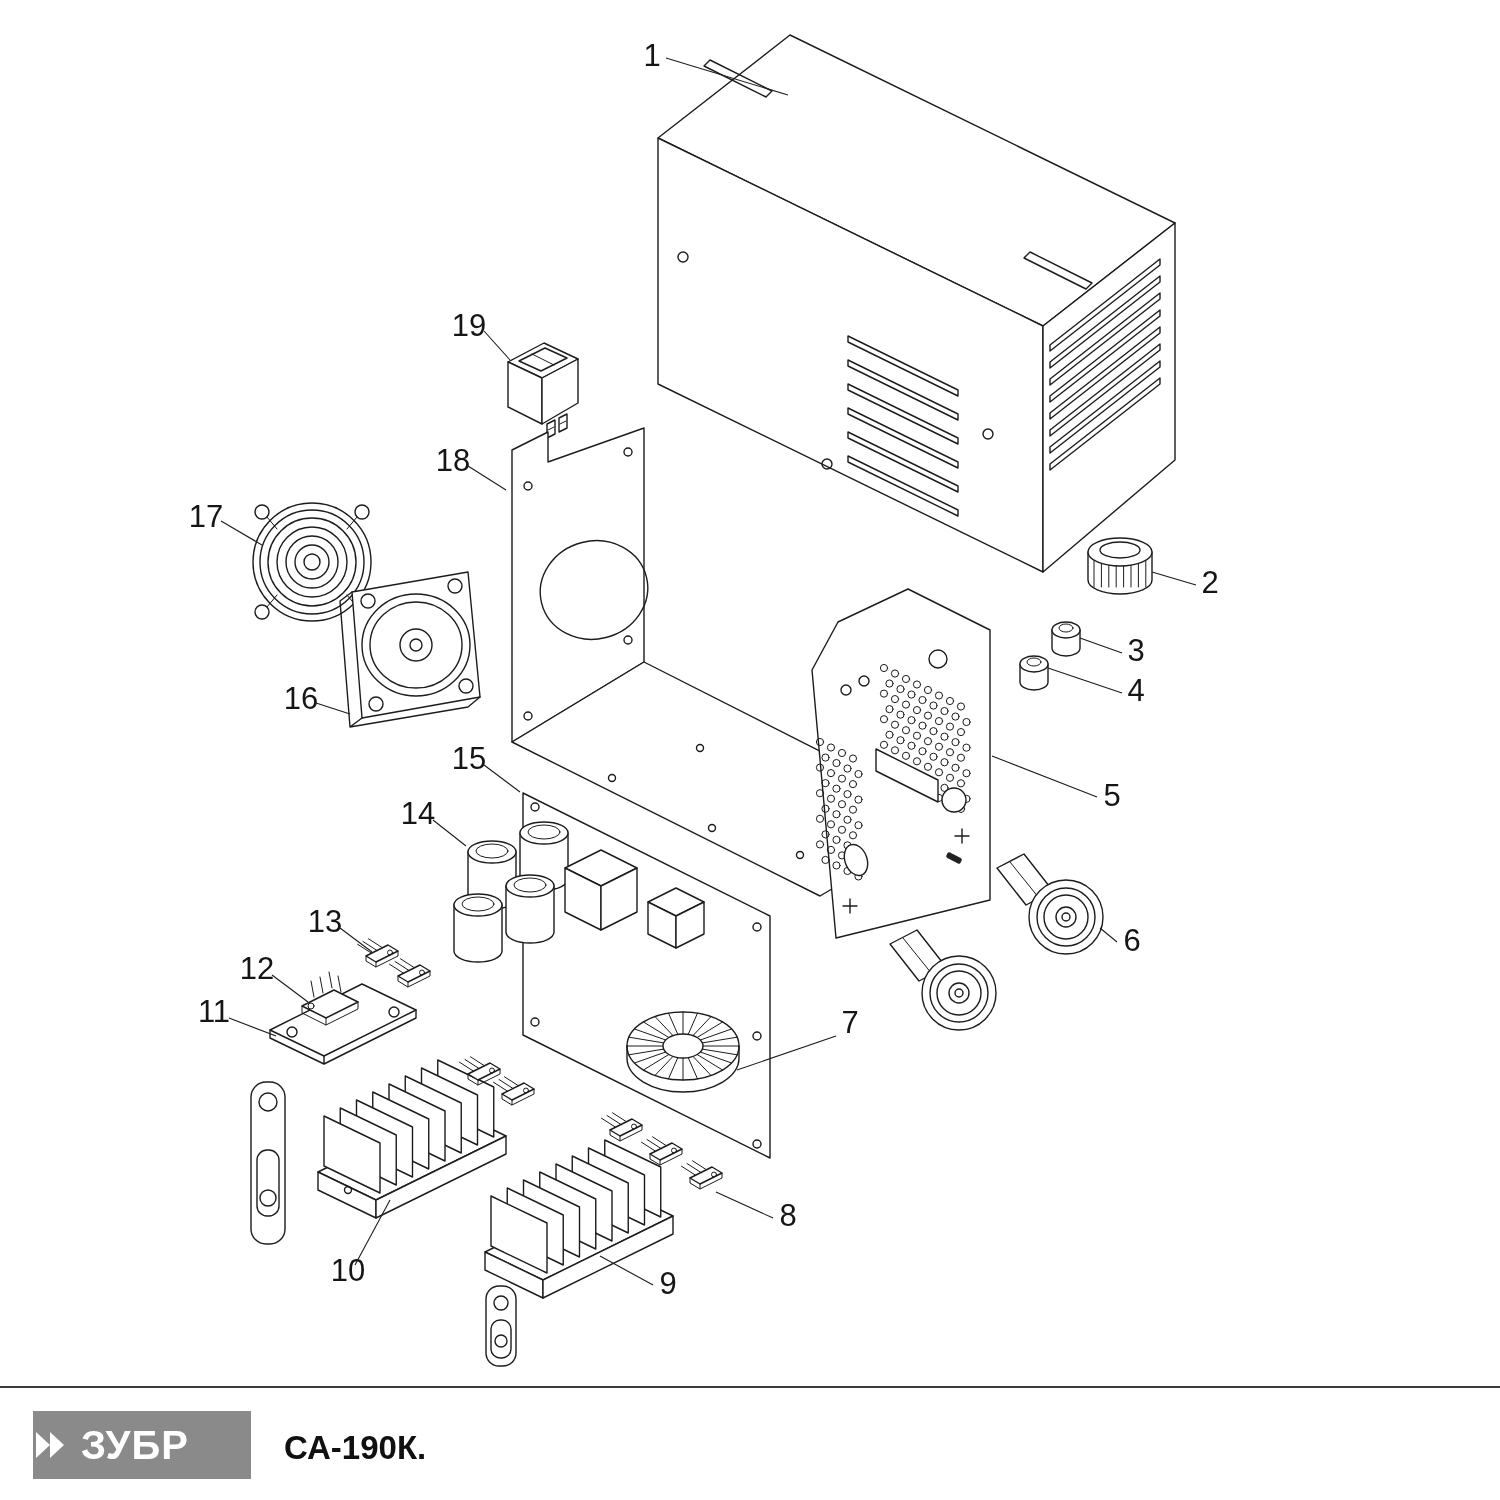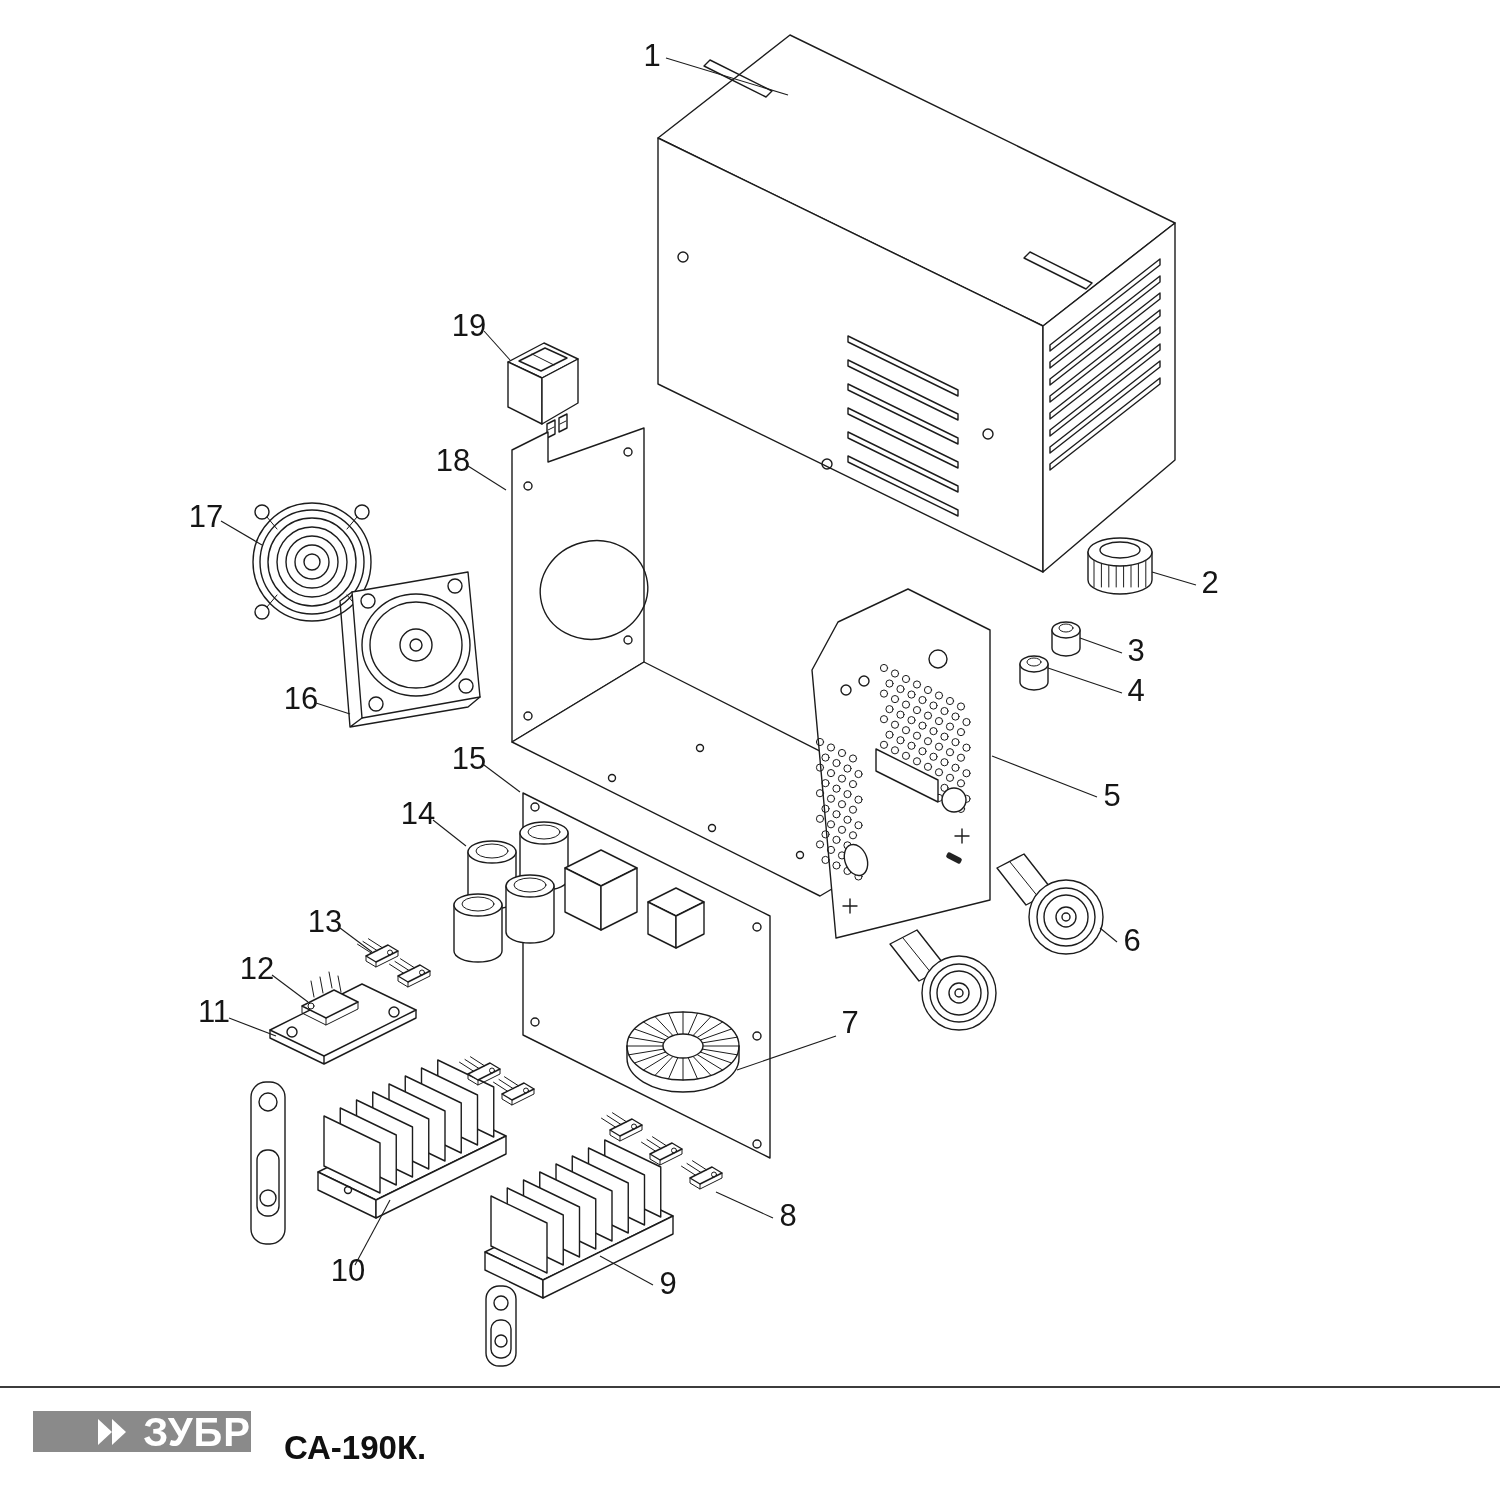--- a/index.html
+++ b/index.html
@@ -6,23 +6,23 @@
   html,body{width:1500px;height:1500px;background:#fff;font-family:"Liberation Sans",sans-serif}
   #page{position:relative;width:1500px;height:1500px;background:#fff;overflow:hidden}
   #diagram-svg{position:absolute;left:0;top:0}
   .ln{fill:none;stroke:var(--line,#1c1c1c);stroke-width:1.4;stroke-linejoin:round;stroke-linecap:round}
   .thin{stroke-width:1}
   .wf{fill:#fff;stroke:var(--line,#1c1c1c);stroke-width:1.4;stroke-linejoin:round}
   .leader{stroke:var(--line,#1c1c1c);stroke-width:1.1;fill:none}
   .callout-num{font-family:"Liberation Sans",sans-serif;font-size:31px;fill:#151515;text-anchor:middle}
   .footer{position:absolute;left:0;top:1386px;width:1500px;height:114px;background:#fff}
   .footer-rule{position:absolute;top:0;left:0;width:1500px;height:2px;background:#3c3c3c}
-  .brand-badge{position:absolute;left:33px;top:25px;width:218px;height:41px;background:var(--logo_bg,#8a8a8a);display:flex;align-items:center;justify-content:flex-end;gap:10px}
+  .brand-badge{position:absolute;left:33px;top:25px;width:218px;height:68px;background:var(--logo_bg,#8a8a8a);display:flex;align-items:center;justify-content:flex-start;gap:10px}
   .brand-text{color:#fff;font-size:40px;font-weight:700;letter-spacing:1px;line-height:1}
-  .caption{position:absolute;left:284px;top:43px;height:56px;display:flex;align-items:flex-start;gap:12px;font-size:33px;color:#2e2e2e;white-space:nowrap}
+  .caption{position:absolute;left:284px;top:25px;height:56px;display:flex;align-items:flex-end;gap:12px;font-size:33px;color:#2e2e2e;white-space:nowrap}
   .model{font-weight:700;color:#101010}
 </style>
 </head>
 <body>
 
 <div id="page">
 
 <svg id="diagram-svg" width="1500" height="1500" viewBox="0 0 1500 1500">
   <defs>
     <g id="to220">

